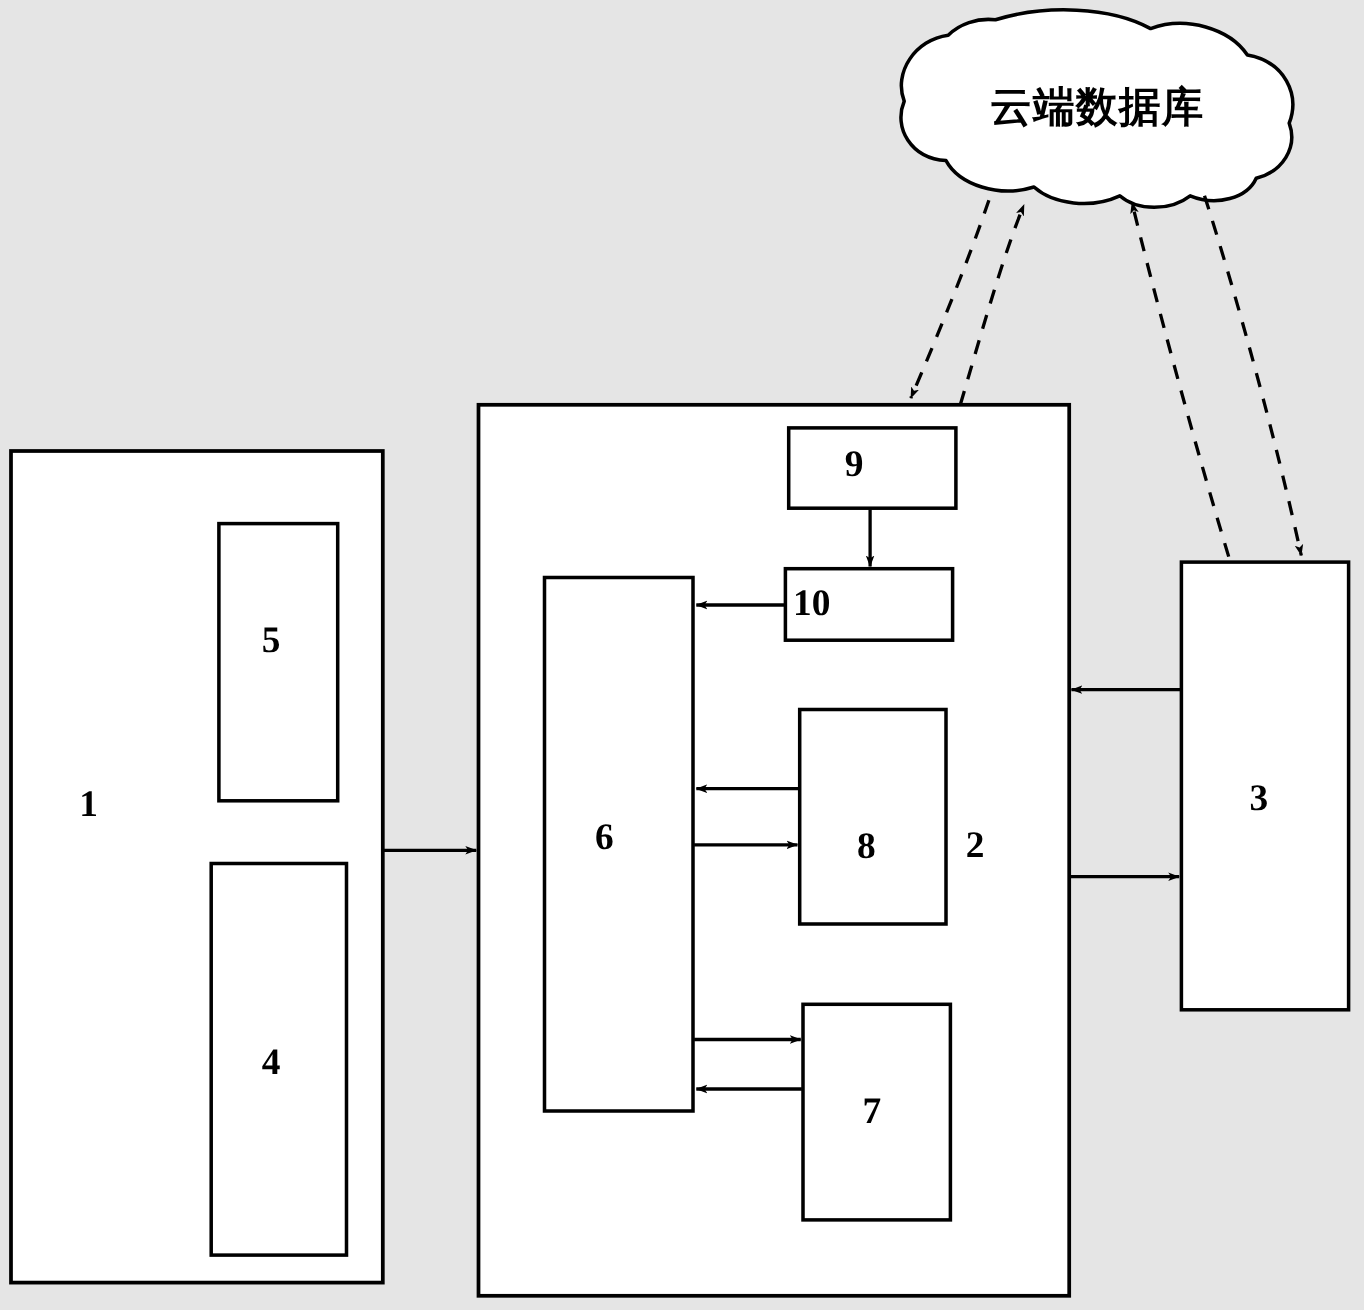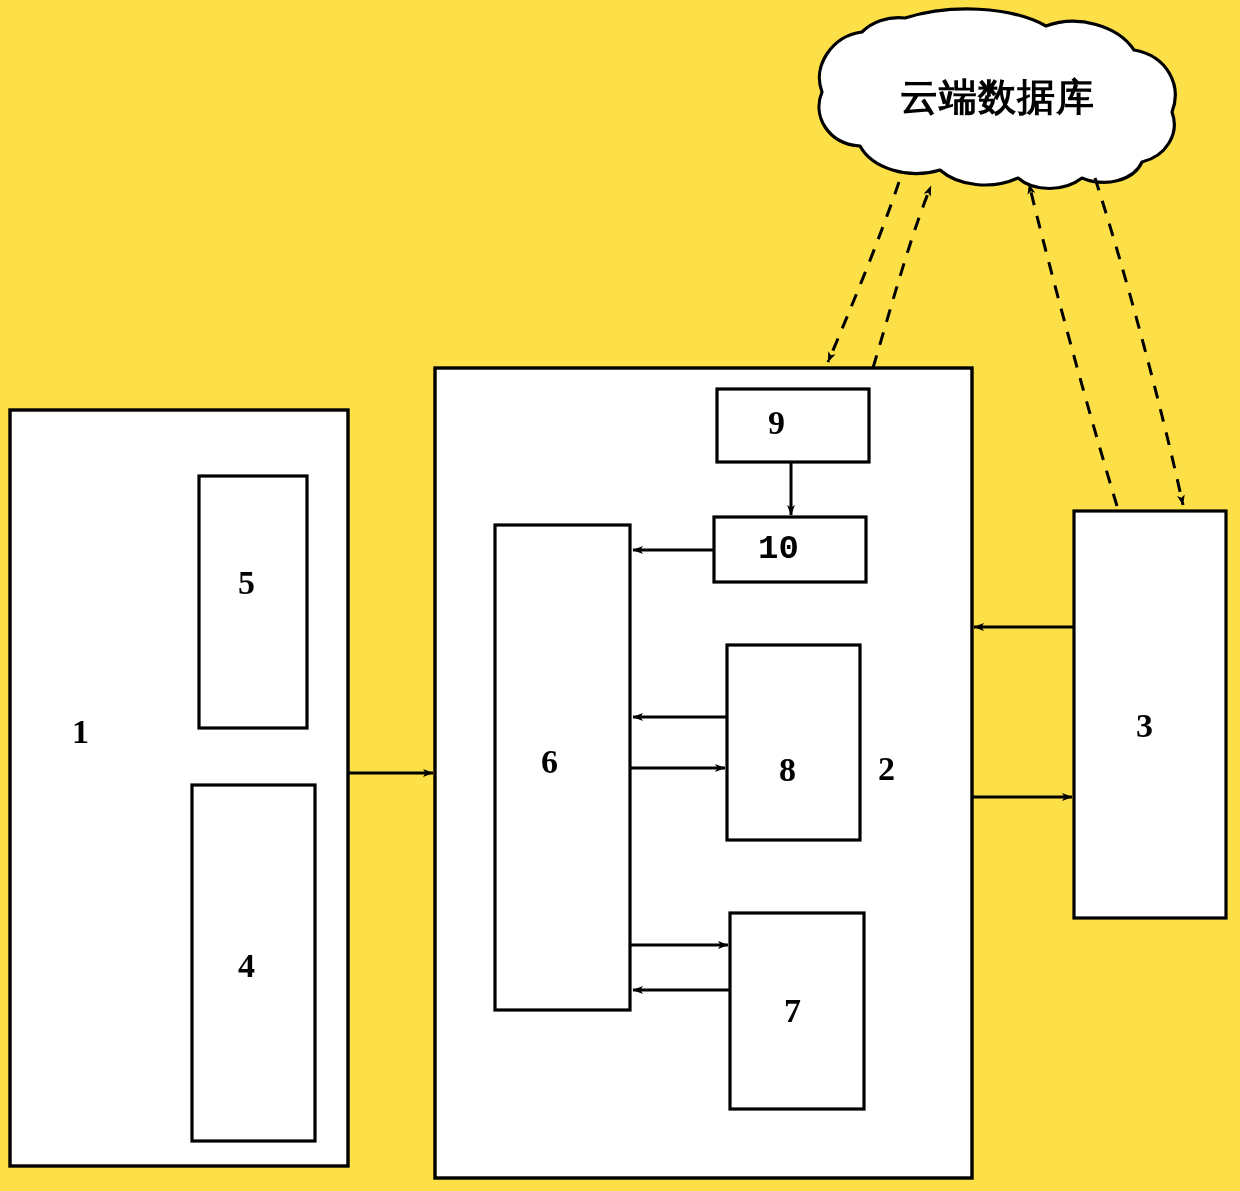--- a/index.html
+++ b/index.html
@@ -4,21 +4,21 @@
 <style>
   html, body {
     margin: 0;
     padding: 0;
     background: #ffffff;
   }
   #canvas {
     position: relative;
     width: 1240px;
     height: 1191px;
-    background: #fde047;
+    background: #e5e5e5;
     font-family: "Liberation Serif", "DejaVu Serif", serif;
     overflow: hidden;
   }
   #svg-layer {
     position: absolute;
     top: 0;
     left: 0;
     width: 1240px;
     height: 1191px;
   }
@@ -135,18 +135,18 @@
   </svg>
 
   <div class="node-label cloud-label" style="left:900px; top:72px;">云端数据库</div>
 
   <div class="node-label num-label" style="left:72px;  top:715px;">1</div>
   <div class="node-label num-label" style="left:238px; top:566px;">5</div>
   <div class="node-label num-label" style="left:238px; top:949px;">4</div>
   <div class="node-label num-label" style="left:878px; top:752px;">2</div>
   <div class="node-label num-label" style="left:541px; top:745px;">6</div>
   <div class="node-label num-label" style="left:768px; top:406px;">9</div>
-  <div class="node-label num-label" style="left:758px; top:532px;font-family:Liberation Mono, monospace;">10</div>
+  <div class="node-label num-label" style="left:721px; top:532px;">10</div>
   <div class="node-label num-label" style="left:779px; top:753px;">8</div>
   <div class="node-label num-label" style="left:784px; top:994px;">7</div>
   <div class="node-label num-label" style="left:1136px; top:709px;">3</div>
 
 </div>
 
 </body></html>

